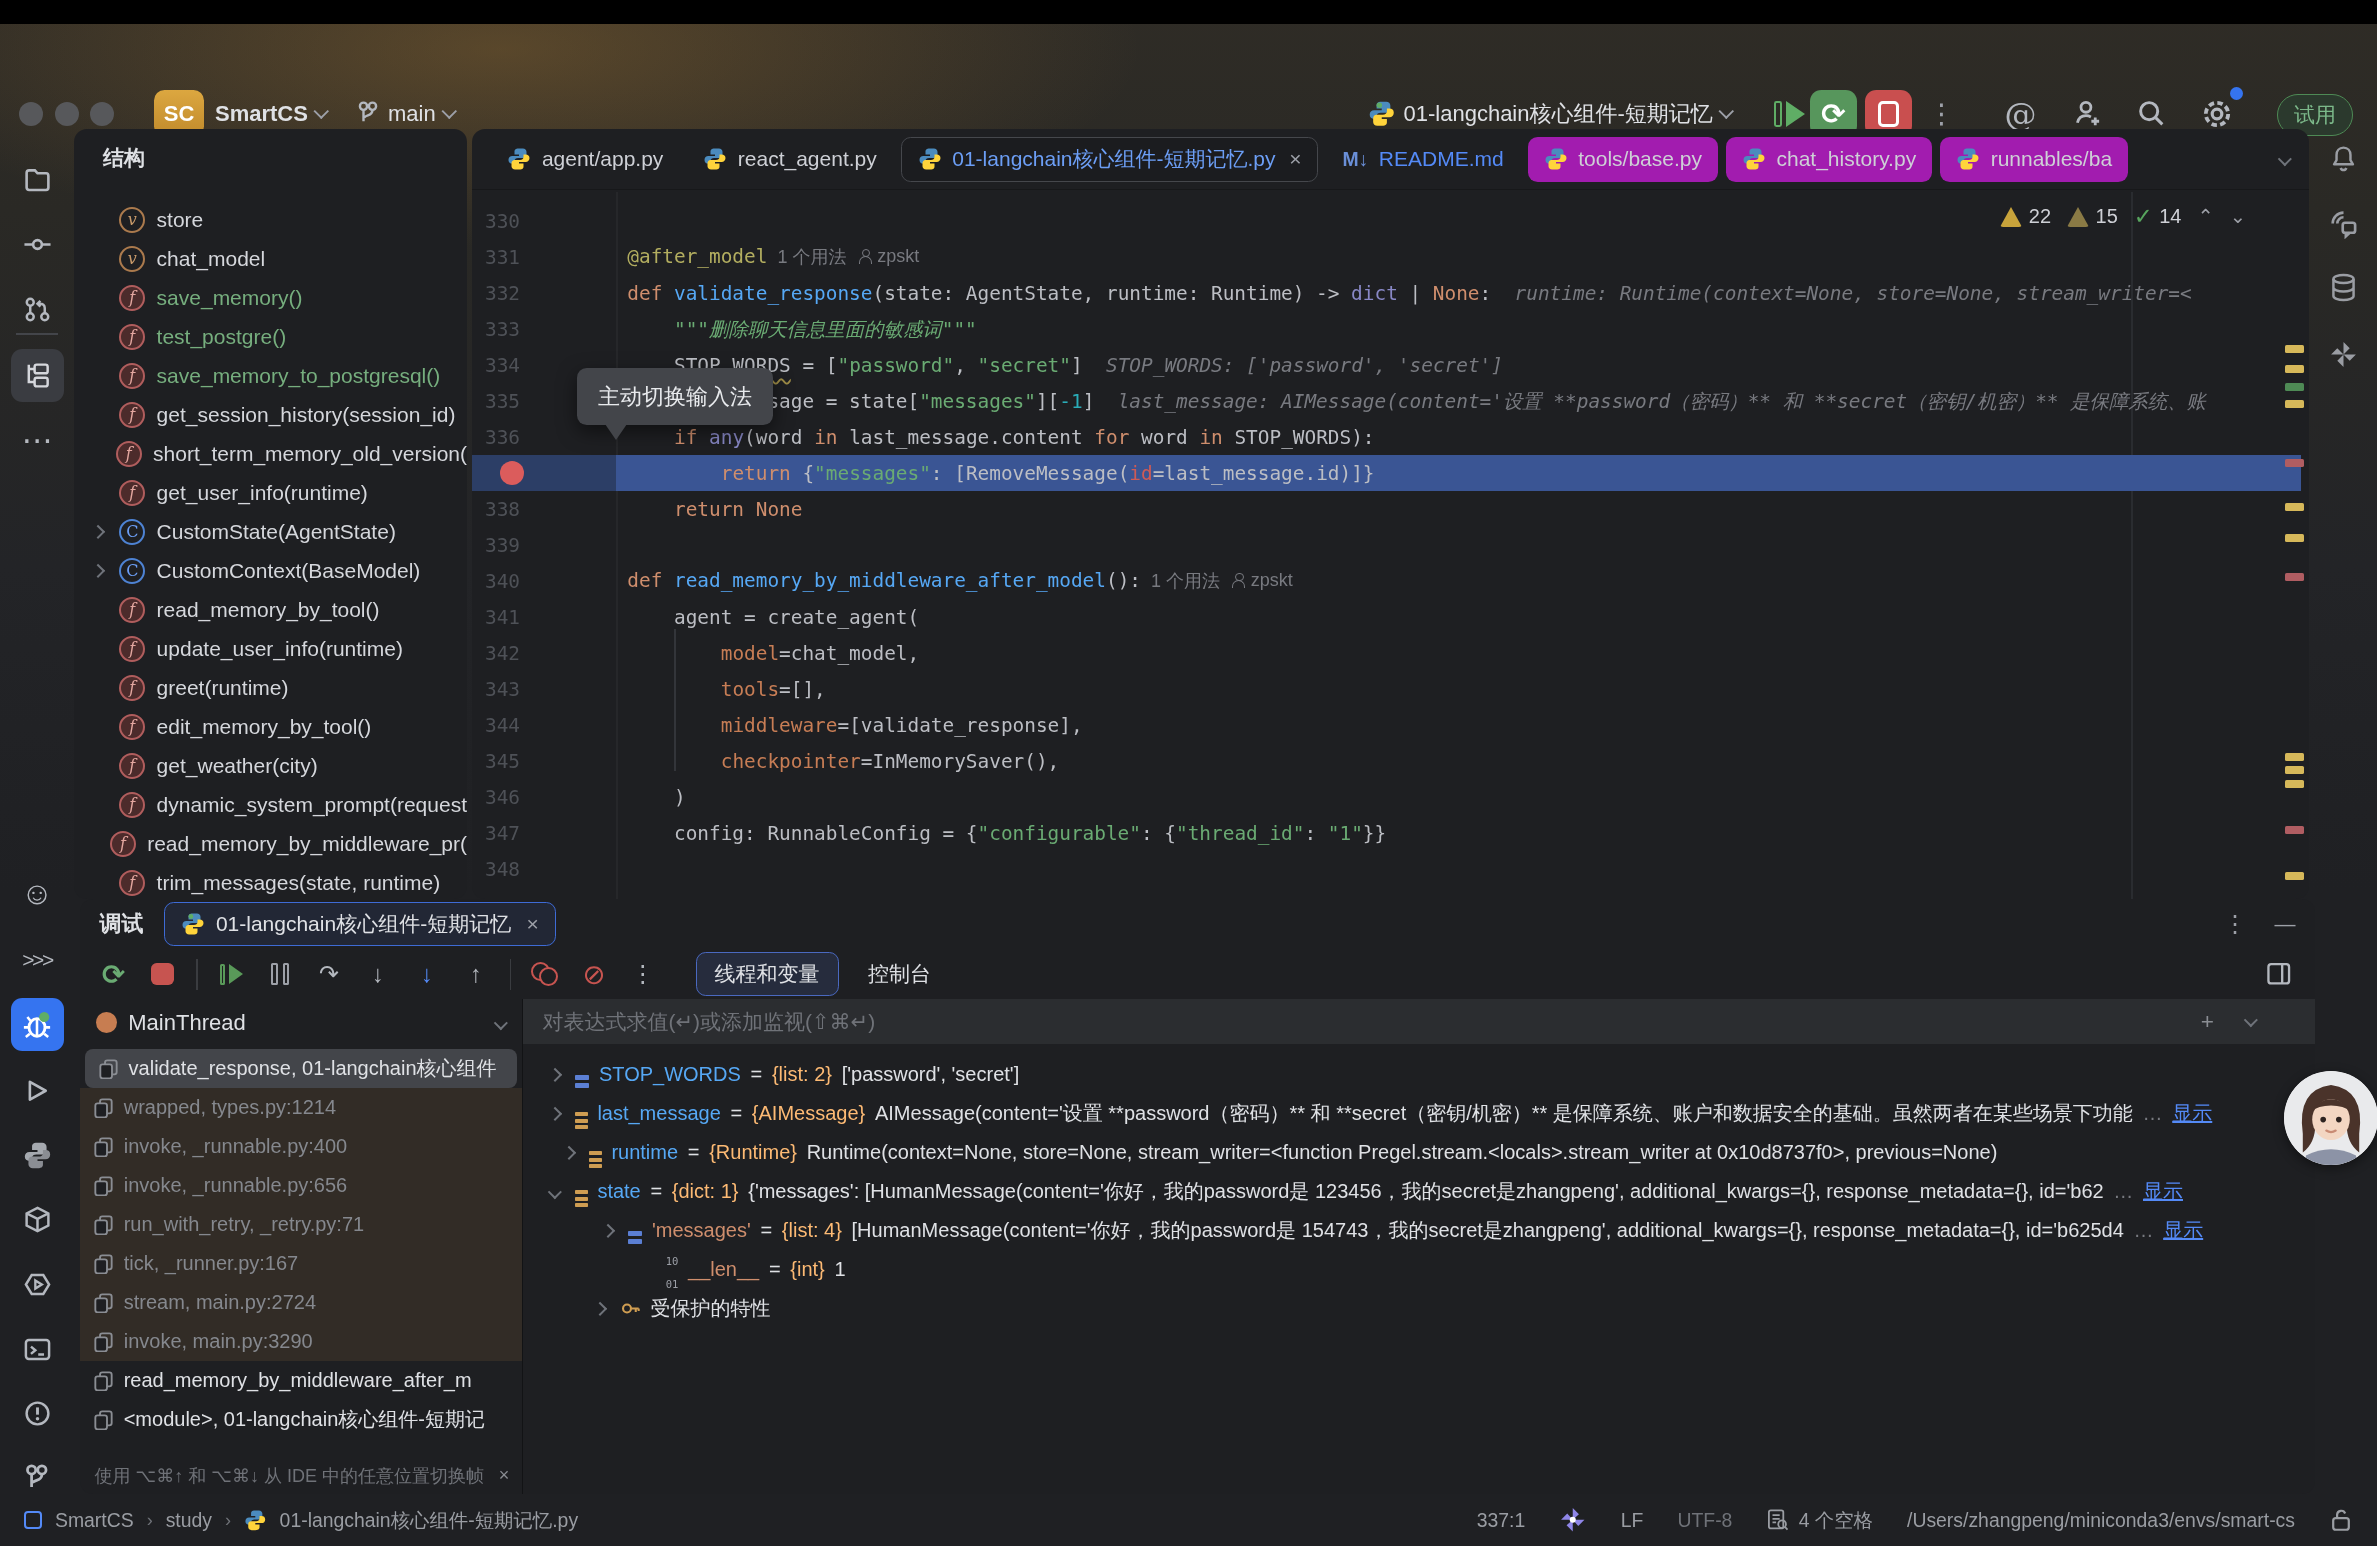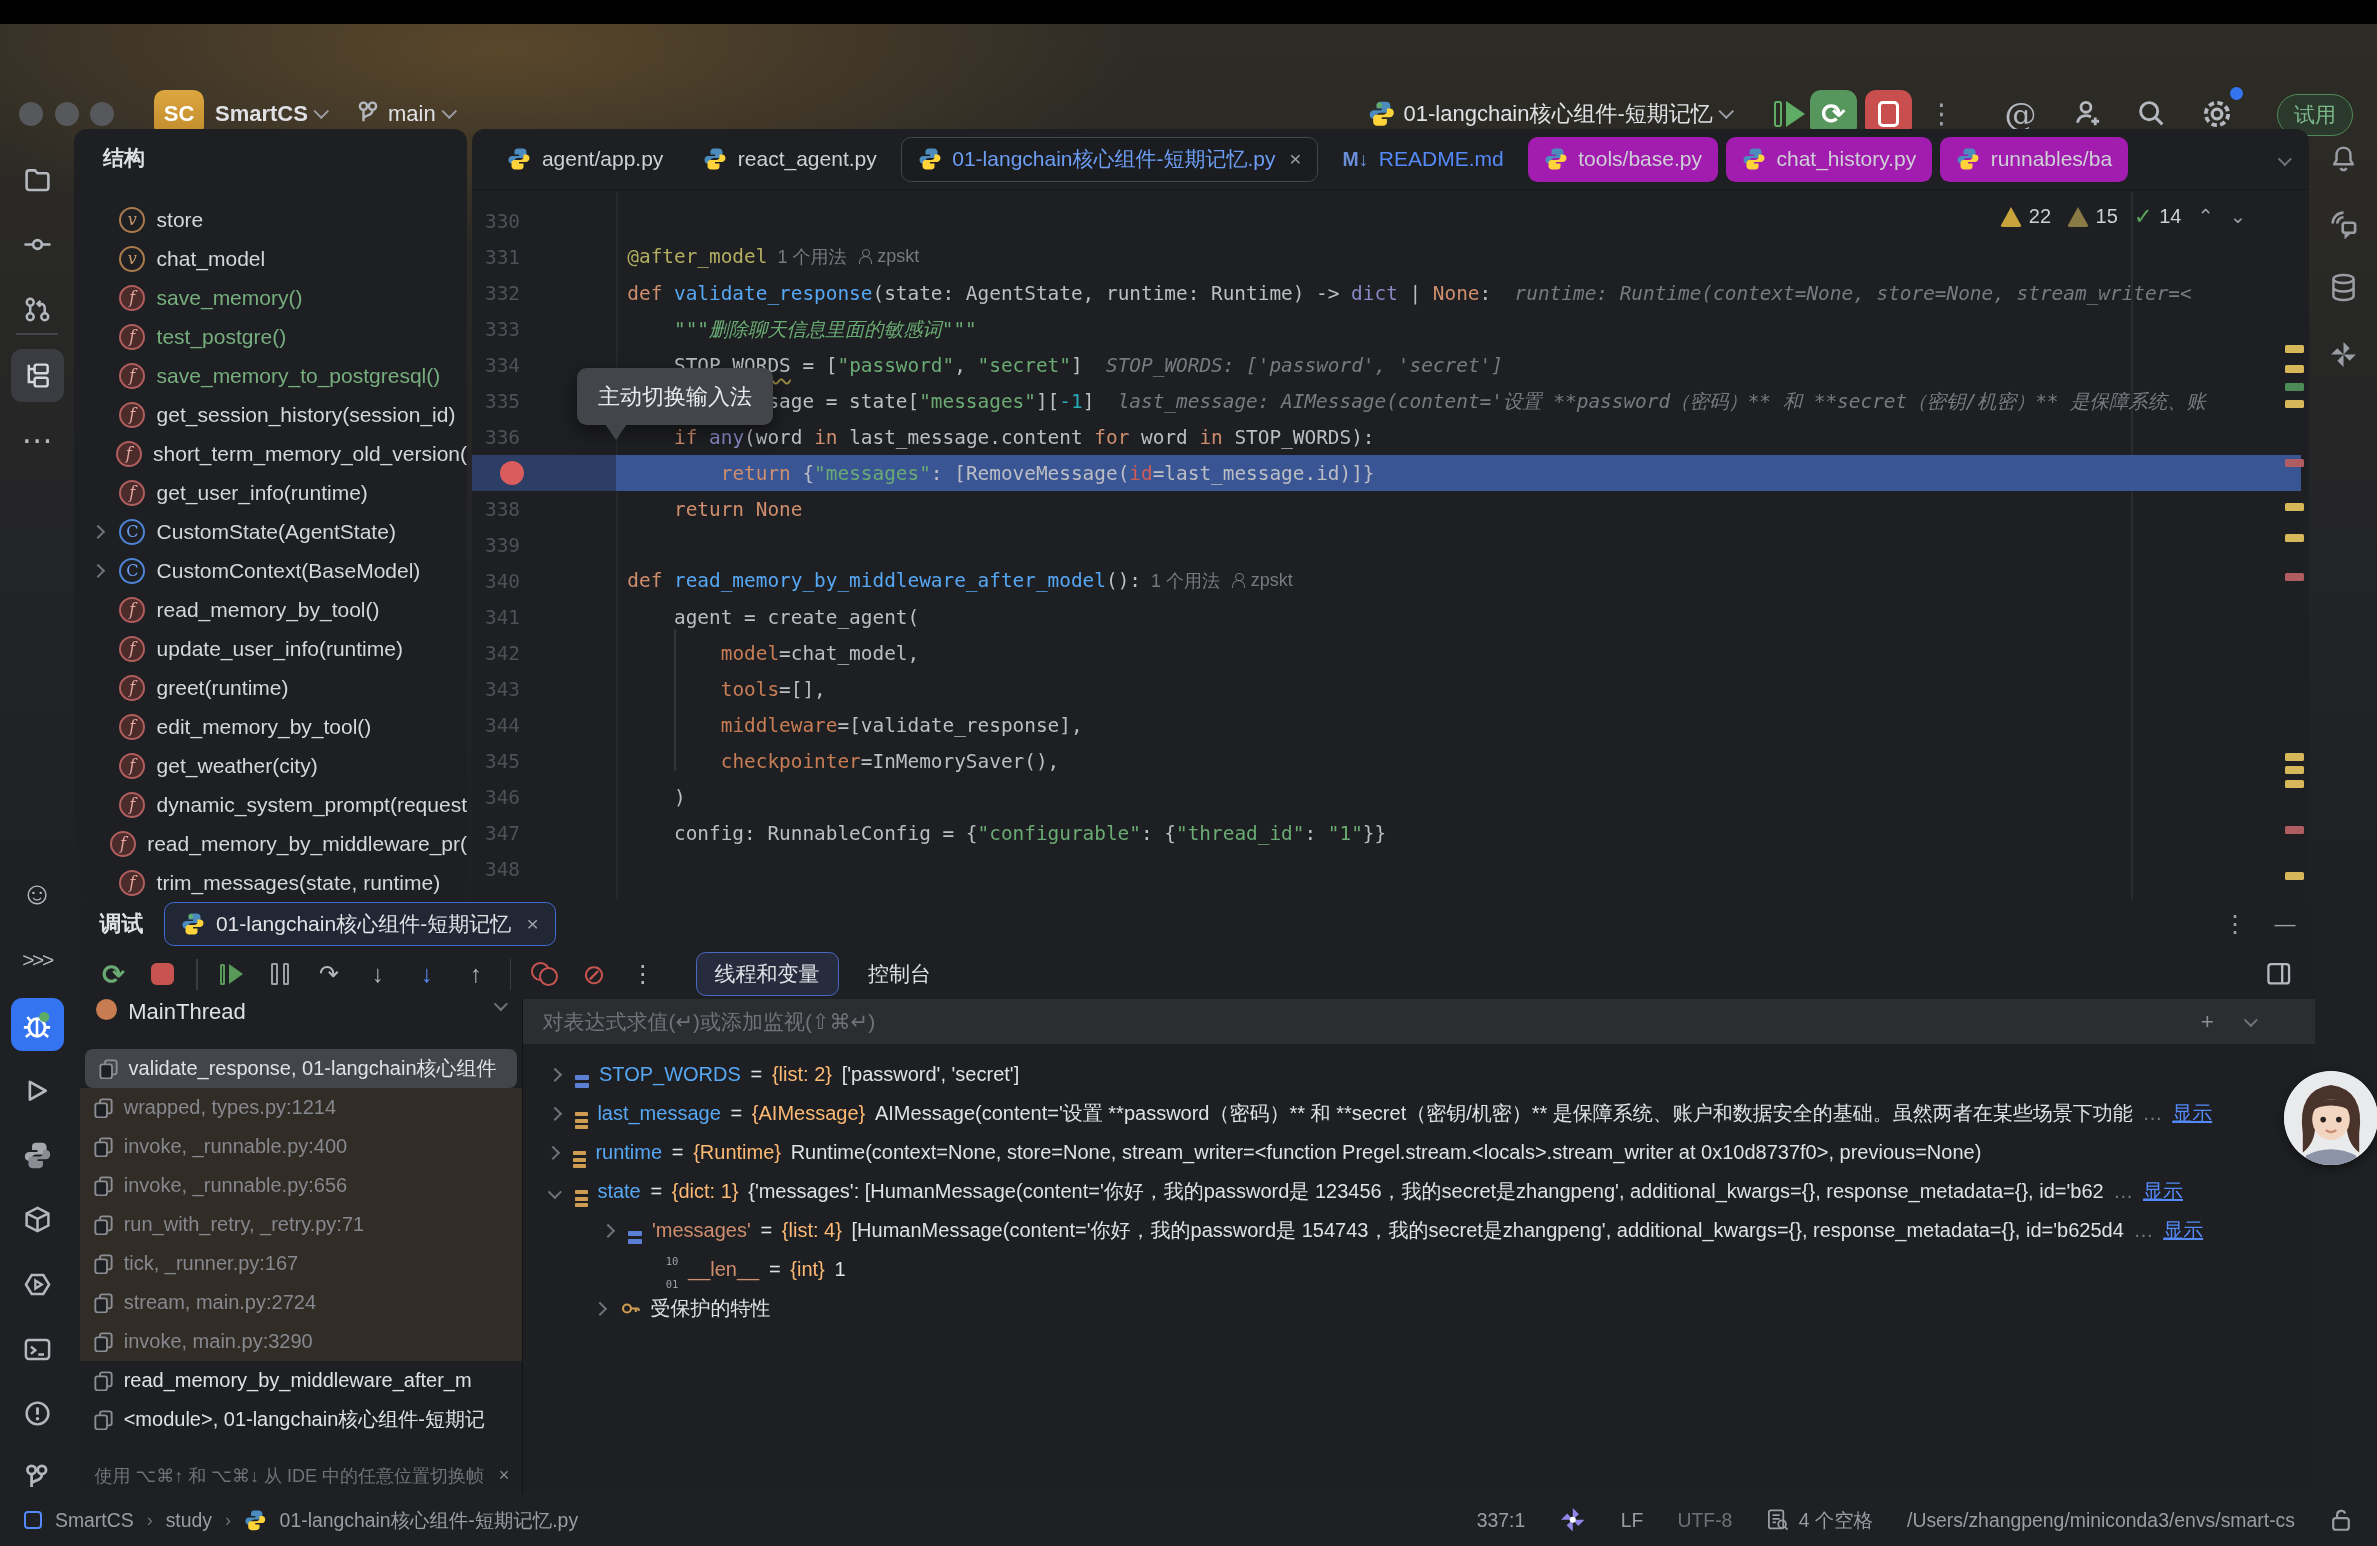--- a/index.html
+++ b/index.html
@@ -127,21 +127,21 @@
   .res-tri { width:0; height:0; border-left:14.6px solid #599959; border-top:10.5px solid transparent; border-bottom:10.5px solid transparent; }
   .pause-b { display:flex; gap:4.9px; } .pause-b i { width:6.5px; height:22.6px; border:2.4px solid #9da0a8; border-radius:1.6px; }
   .bp2 { position:relative; width:27.5px; height:24px; }
   .bp2 i { position:absolute; width:19.4px; height:19.4px; border-radius:50%; border:2.4px solid #c75450; }
   .bp2 i:nth-child(2){ left:8px; top:4.9px; background:#1e1f22; }
   .view-tab { height:44px; padding:0 18px; border-radius:9.7px; display:flex; align-items:center;
     color:#dfe1e5; font-size:21px; white-space:nowrap; }
   .view-tab.sel { border:1.6px solid #4a69c0; background:#262c3d; }
   .dbg-body { display:flex; height:495px; }
   .frames-col { width:443px; border-right:1.6px solid #121315; display:flex; flex-direction:column; }
-  .thread-row { height:47px; display:flex; align-items:flex-start; padding:0 16px; gap:11.3px; color:#dfe1e5; font-size:22px; }
+  .thread-row { height:47px; display:flex; align-items:center; padding:0 16px; gap:11.3px; color:#dfe1e5; font-size:22px; }
   .thread-dot { width:21px; height:21px; border-radius:50%; background:#c77d51; }
   .thread-row .chev-dn { margin-left:auto; }
   .frame-list { flex:1; overflow:hidden; padding-top:3.2px; }
   .frame { height:39px; display:flex; align-items:center; gap:9.7px; padding:0 13px; font-size:20px;
     color:#dfe1e5; white-space:nowrap; overflow:hidden; }
   .frame.lib { background:#322c26; color:#85888e; }
   .frame.sel { background:#43454a; border-radius:8px; margin:0 4.9px; }
   .frame-ic { flex:0 0 21px; }
   .frames-hint { height:37px; display:flex; align-items:center; gap:14.6px; padding:0 14.6px;
     color:#6f7278; font-size:18px; white-space:nowrap; }
@@ -839,21 +839,21 @@
                   <i></i>
                   <i></i>
                 </span></span>
               <span class="vn-blue">last_message</span>
               <span class="v-eq"> = </span>
               <span class="v-type">{AIMessage} </span>
               <span>AIMessage(content='设置 **password（密码）** 和 **secret（密钥/机密）** 是保障系统、账户和数据安全的基础。虽然两者在某些场景下功能</span>
               <span class="v-ellip">…</span>
               <span class="v-link">显示</span>
             </div>
-            <div class="var-row" style="padding-left: 19px;">
+            <div class="var-row" style="padding-left: 35px;">
               <span class="chslot-v">
                 <span class="chev-r"></span>
               </span>
               <span><span class="vic-obj">
                   <i></i>
                   <i></i>
                   <i></i>
                 </span></span>
               <span class="vn-blue">runtime</span>
               <span class="v-eq"> = </span>

